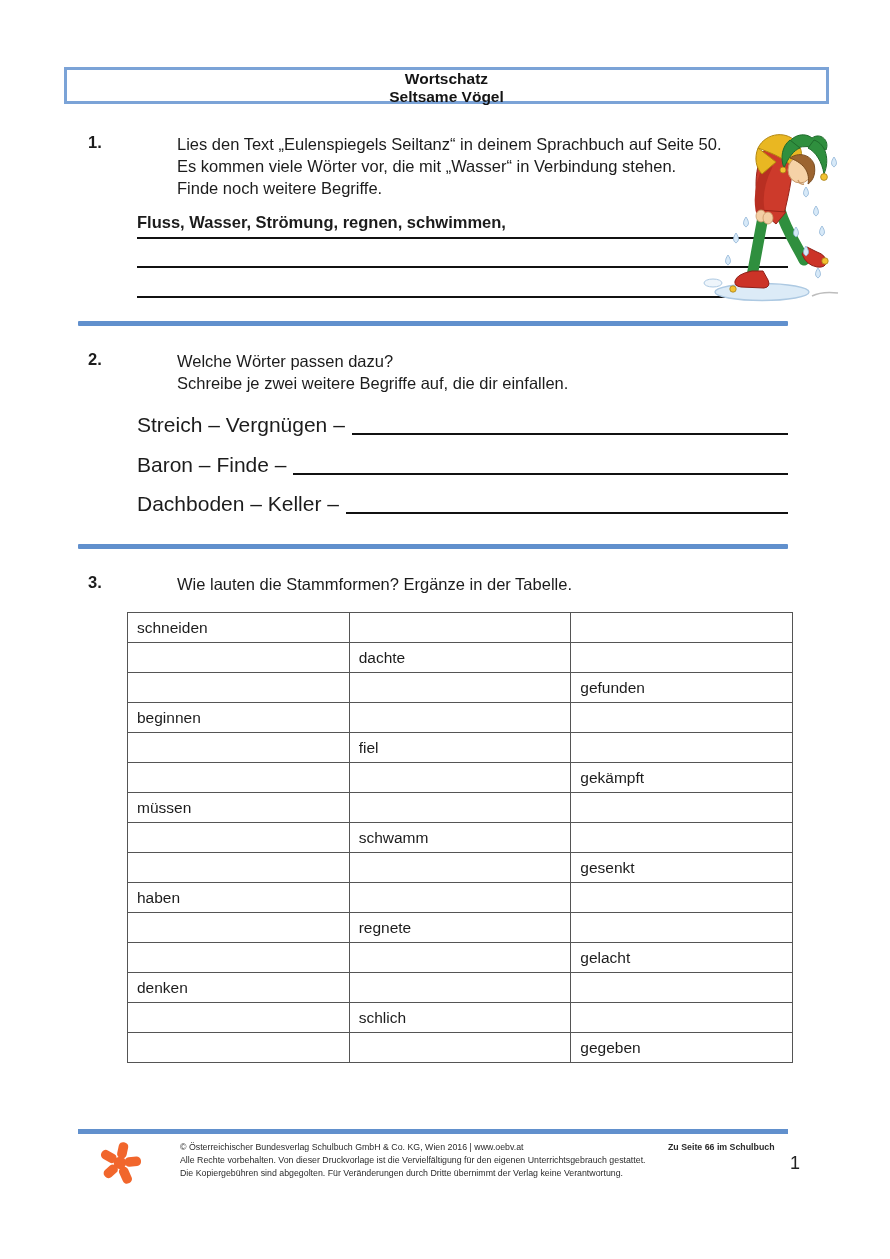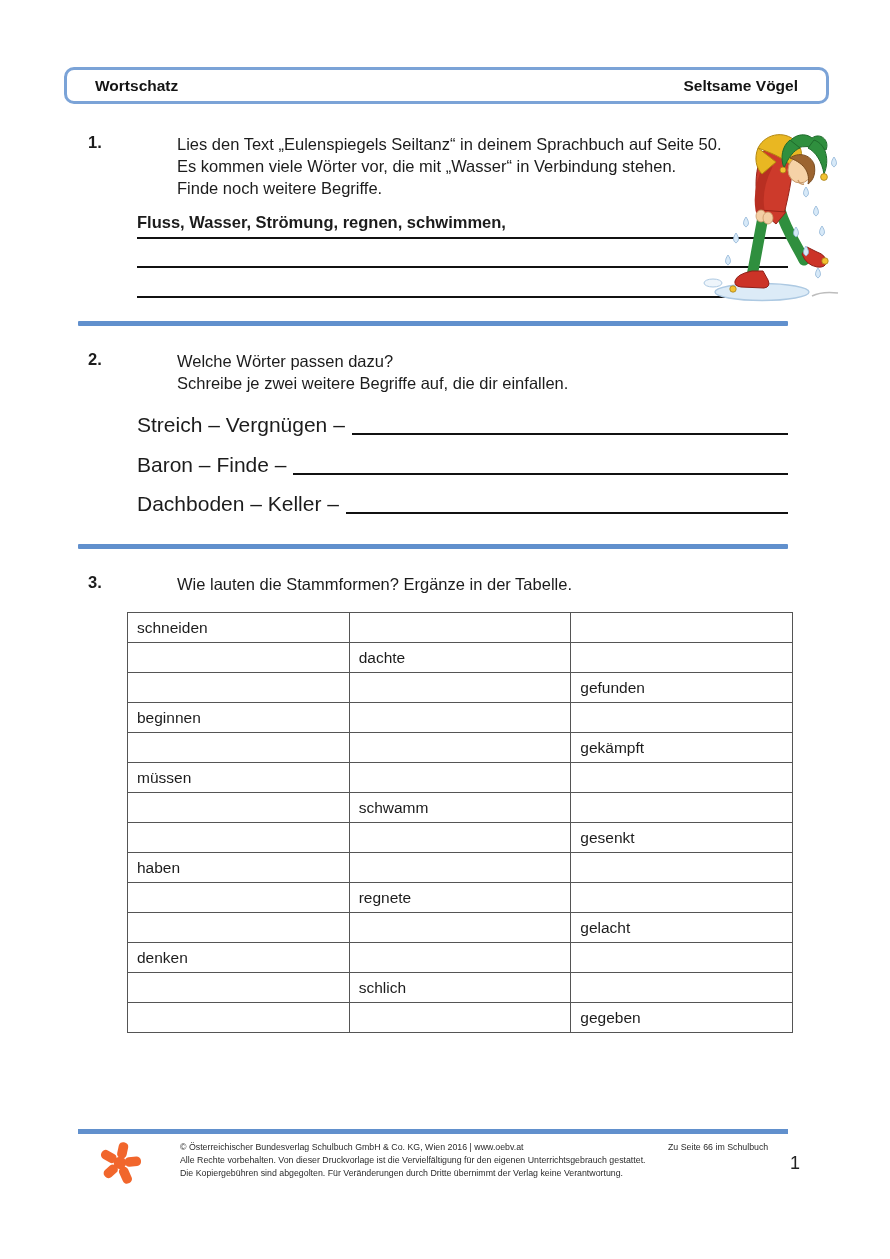--- a/index.html
+++ b/index.html
@@ -4,23 +4,23 @@
 <style>
   html,body{margin:0;padding:0;background:#ffffff;}
   .page{
     position:relative;width:890px;height:1259px;background:#ffffff;overflow:hidden;
     font-family:"Liberation Sans","DejaVu Sans",sans-serif;color:#1c1c1c;
   }
   .abs{position:absolute;}
   
   .header-box{
     left:64px;top:67px;width:703px;height:31px;
-    border:3px solid #7ba3d7;border-radius:10px;
+    border:3px solid #7ba3d7;border-radius:0;
     display:flex;justify-content:space-between;align-items:center;
-    padding:0 28px;font-size:15.5px;font-weight:bold;color:#141414;
+    padding:0 28px;font-size:15.5px;font-weight:bold;color:#141414;flex-direction:column;
   }
   
   .tnum{font-size:16.5px;font-weight:bold;}
   .tline{font-size:16.5px;line-height:22px;white-space:nowrap;margin-left:40px;}
   
   .answer-line{
     left:137px;top:213px;width:651px;height:24px;
     border-bottom:2.2px solid #111;font-weight:bold;font-size:16.5px;
     white-space:nowrap;
   }
@@ -36,21 +36,21 @@
     border-collapse:collapse;table-layout:fixed;width:666px;
   }
   table.stamm td{
     border:1.6px solid #555;height:29px;font-size:15.5px;
     padding:0 4px 0 9px;vertical-align:middle;width:33.33%;
     white-space:nowrap;overflow:hidden;
   }
   
   .footer-bar{left:78px;top:1129px;width:710px;height:4.5px;background:#6190cd;}
   .legal{left:180px;top:1141px;font-size:8.8px;line-height:13.2px;color:#2b2b2b;}
-  .pageref{left:668px;top:1142px;font-size:8.8px;font-weight:normal;color:#2b2b2b;}
+  .pageref{left:668px;top:1142px;font-size:8.8px;font-weight:bold;color:#2b2b2b;}
   .pagenum{left:790px;top:1153px;font-size:18px;color:#222;}
 </style>
 </head>
 <body>
 
 <div class="page">
 
   <div class="abs header-box">
     <span>Wortschatz</span>
     <span>Seltsame Vögel</span>
@@ -159,20 +159,25 @@
           <td></td>
           <td>gefunden</td>
         </tr>
       <tr>
           <td>beginnen</td>
           <td></td>
           <td></td>
         </tr>
       <tr>
           <td></td>
+          <td>fiel</td>
+          <td></td>
+        </tr>
+      <tr>
+          <td></td>
           <td></td>
           <td>gekämpft</td>
         </tr>
       <tr>
           <td>müssen</td>
           <td></td>
           <td></td>
         </tr>
       <tr>
           <td></td>

